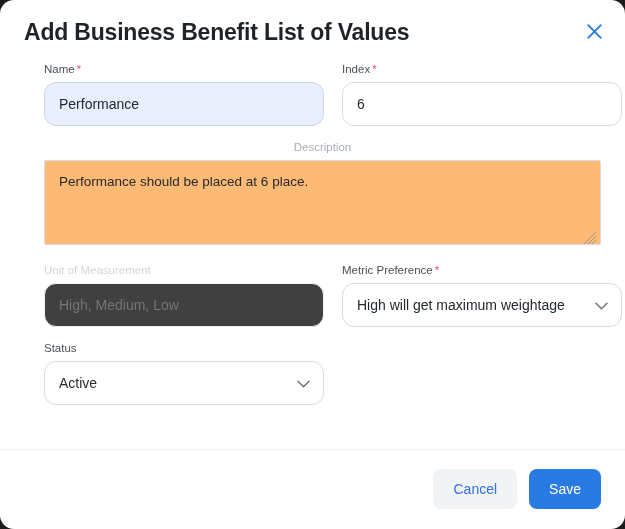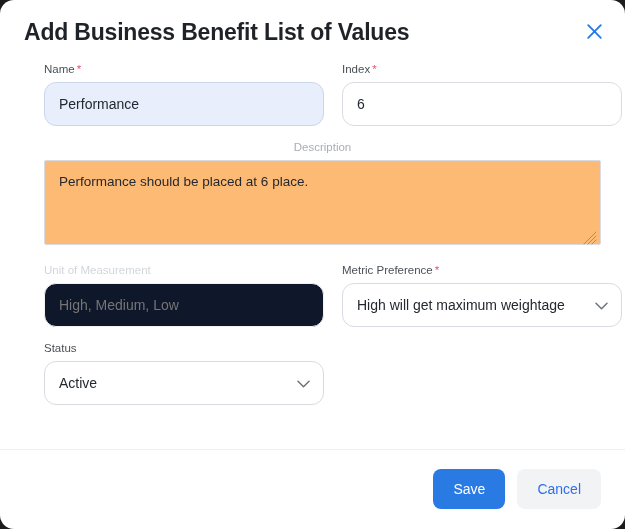--- a/index.html
+++ b/index.html
@@ -109,21 +109,21 @@
     padding: 0 14px;
     display: flex;
     align-items: center;
     outline: none;
   }
   .control.filled-focus {
     background: #e8eefb;
     border-color: #ccd6ea;
   }
   .control.disabled {
-    background: #0f172a;
+    background: #404040;
     border-color: #f0f1f3;
     color: #aab0b7;
   }
 
   .select-wrap { position: relative; }
   .select-wrap .chev {
     position: absolute;
     right: 14px;
     top: 50%;
     transform: translateY(-50%);
@@ -266,17 +266,17 @@
               <path d="M1 1.3 L6.5 6.7 L12 1.3" fill="none" stroke="#6b7280" stroke-width="1.5" stroke-linecap="round" stroke-linejoin="round"></path>
             </svg>
           </span>
         </div>
       </div>
     </div>
 
   </div>
 
   <div class="modal-footer">
+    <button class="btn btn-cancel">Cancel</button>
     <button class="btn btn-save">Save</button>
-    <button class="btn btn-cancel">Cancel</button>
   </div>
 
 </div>
 
 </body></html>

